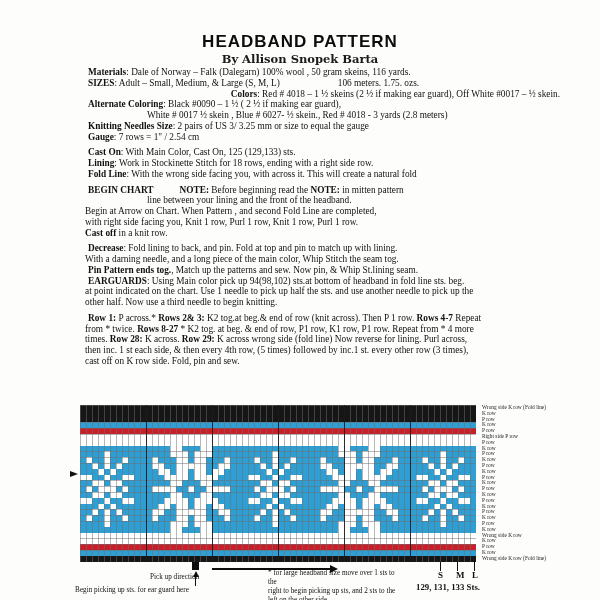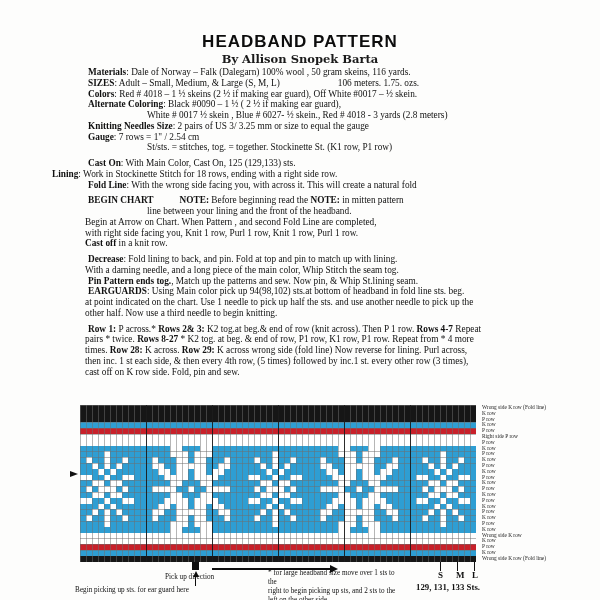--- a/index.html
+++ b/index.html
@@ -46,42 +46,41 @@
 <body>
 
 <div class="page">
 
   <div class="title">HEADBAND PATTERN</div>
   <div class="byline">By Allison Snopek Barta</div>
 
   <div class="body-text" id="bodyText">
       <div class="bline" style="padding-left: 88px;"><b>Materials</b><span>:  Dale of Norway – Falk (Dalegarn) 100% wool , 50 gram skeins, 116 yards.</span></div>
       <div class="bline" style="padding-left: 88px;"><b>SIZES</b><span>:  Adult – Small, Medium, &amp; Large  (S, M, L)</span><span class="gapspan" style="width: 58px;"></span><span>106 meters. 1.75. ozs.</span></div>
-      <div class="bline" style="padding-left: 88px;"><b>Colors</b><span>:  Red # 4018 – 1 ½ skeins (2 ½  if making ear guard), Off White #0017 – ½ skein.</span></div>
+      <div class="bline" style="padding-left: 88px; text-align: right;"><b>Colors</b><span>:  Red # 4018 – 1 ½ skeins (2 ½  if making ear guard), Off White #0017 – ½ skein.</span></div>
       <div class="bline" style="padding-left: 88px;"><b>Alternate Coloring</b><span>:  Black #0090 – 1 ½  ( 2 ½  if making ear guard),</span></div>
       <div class="bline" style="padding-left: 147px;"><span>White # 0017 ½ skein , Blue # 6027- ½  skein., Red # 4018 - 3 yards (2.8 meters)</span></div>
       <div class="bline" style="padding-left: 88px;"><b>Knitting Needles Size</b><span>: 2 pairs of  US 3/ 3.25 mm or size to equal the gauge</span></div>
       <div class="bline" style="padding-left: 88px;"><b>Gauge</b><span>:  7 rows = 1" / 2.54 cm</span></div>
-      <div class="bline" style="padding-left: 147px;"><span>St/sts. = stitches,  tog. = together.   Stockinette St. (K1 row, P1 row)</span></div>
       <div class="bline pgap" style="padding-left: 88px;"><b>Cast On</b><span>: With  Main Color, Cast On, 125 (129,133) sts.</span></div>
-      <div class="bline" style="padding-left: 52px;"><b>Lining</b><span>:  Work in Stockinette Stitch  for 18 rows, ending with a right side row.</span></div>
+      <div class="bline" style="padding-left: 88px;"><b>Lining</b><span>:  Work in Stockinette Stitch  for 18 rows, ending with a right side row.</span></div>
       <div class="bline" style="padding-left: 88px;"><b>Fold Line</b><span>: With the wrong side facing you, with across it. This will create a natural fold</span></div>
       <div class="bline pgap" style="padding-left: 88px;"><b>BEGIN CHART</b><span class="gapspan" style="width: 26px;"></span><b>NOTE:</b><span>  Before beginning read the </span><b>NOTE:</b><span> in mitten pattern</span></div>
       <div class="bline" style="padding-left: 147px;"><span>line between your lining and the front of the headband.</span></div>
       <div class="bline" style="padding-left: 85px;"><span>Begin at Arrow on Chart. When Pattern , and second Fold Line are completed,</span></div>
       <div class="bline" style="padding-left: 85px;"><span>with right  side facing you, Knit 1 row, Purl 1 row, Knit 1 row, Purl 1 row.</span></div>
       <div class="bline" style="padding-left: 85px;"><b>Cast off</b><span> in a knit row.</span></div>
       <div class="bline pgap" style="padding-left: 88px;"><b>Decrease</b><span>: Fold lining to back, and pin. Fold at top and pin to match up with lining.</span></div>
       <div class="bline" style="padding-left: 85px;"><span>With a darning needle, and a long piece of the main color, Whip Stitch the seam tog.</span></div>
       <div class="bline" style="padding-left: 88px;"><b>Pin Pattern ends tog.</b><span>, Match up the patterns and sew. Now pin, &amp; Whip St.lining seam.</span></div>
       <div class="bline" style="padding-left: 88px;"><b>EARGUARDS</b><span>:  Using Main color pick up 94(98,102) sts.at bottom of  headband in fold line sts. beg.</span></div>
       <div class="bline" style="padding-left: 85px;"><span>at point indicated on the chart.  Use 1 needle to pick up half the sts. and use another needle to pick up the</span></div>
       <div class="bline" style="padding-left: 85px;"><span>other half. Now use a third needle to begin knitting.</span></div>
       <div class="bline pgap" style="padding-left: 88px;"><b>Row 1:</b><span> P across.* </span><b>Rows 2&amp; 3:</b><span> K2 tog.at beg.&amp; end of  row (knit across). Then P 1 row. </span><b>Rows 4-7</b><span> Repeat</span></div>
-      <div class="bline" style="padding-left: 85px;"><span>pairs * twice.  </span><b>Rows 8-27</b><span> * K2 tog. at beg. &amp; end of row, P1 row, K1 row, P1 row. Repeat from * 4 more</span></div>
+      <div class="bline" style="padding-left: 85px;"><span>from * twice.  </span><b>Rows 8-27</b><span> * K2 tog. at beg. &amp; end of row, P1 row, K1 row, P1 row. Repeat from * 4 more</span></div>
       <div class="bline" style="padding-left: 85px;"><span>times. </span><b>Row 28:</b><span> K across. </span><b>Row 29:</b><span> K across wrong side (fold line)  Now reverse for lining. Purl across,</span></div>
       <div class="bline" style="padding-left: 85px;"><span>then inc. 1 st each side, &amp; then every 4th row, (5 times) followed by inc.1 st. every other row (3 times),</span></div>
       <div class="bline" style="padding-left: 85px;"><span>cast off on K row side. Fold, pin and sew.</span></div>
     </div>
 
   <div class="chart" id="chart">
     <div id="chartRows">
         <div class="c-row" style="height: 5.8px; background: rgb(22, 22, 22);"></div>
         <div class="c-row" style="height: 5.8px; background: rgb(22, 22, 22);"></div>
         <div class="c-row" style="height: 5.8px; background: rgb(22, 22, 22);"></div>
@@ -491,21 +490,21 @@
       </div>
   </div>
 
   <div class="stub" id="pickupStub" style="left: 192px; top: 561.6px; width: 7px; height: 8px;"></div>
   <div class="up-arrow-shaft" id="upShaft" style="left: 195px; top: 574.6px; height: 11px;"></div>
   <div class="up-arrow-head" id="upHead" style="left: 192.5px; top: 570.6px;"></div>
 
   <div class="right-arrow-shaft" id="rShaft" style="left: 212px; top: 568px; width: 118px;"></div>
   <div class="right-arrow-head" id="rHead" style="left: 330px; top: 565px;"></div>
 
-  <div class="ann" style="left:150px;top:573px;margin-left:15px;">Pick up direction</div>
+  <div class="ann" style="left:150px;top:573px;">Pick up direction</div>
   <div class="ann ann-c" style="left:56px;top:586px;width:152px;">Begin picking up sts. for ear guard here</div>
   <div class="ann" id="noteBlock" style="left:268px;top:569px;width:134px;">
       <div>* for large headband size move over 1 sts to the</div>
       <div>right to begin picking up sts,  and 2 sts to the</div>
       <div>left on the other side</div>
     </div>
 
   <div id="smlLabels">
       <div class="sml" style="left: 438px; top: 570px;">S</div>
       <div class="sml" style="left: 456px; top: 570px;">M</div>

